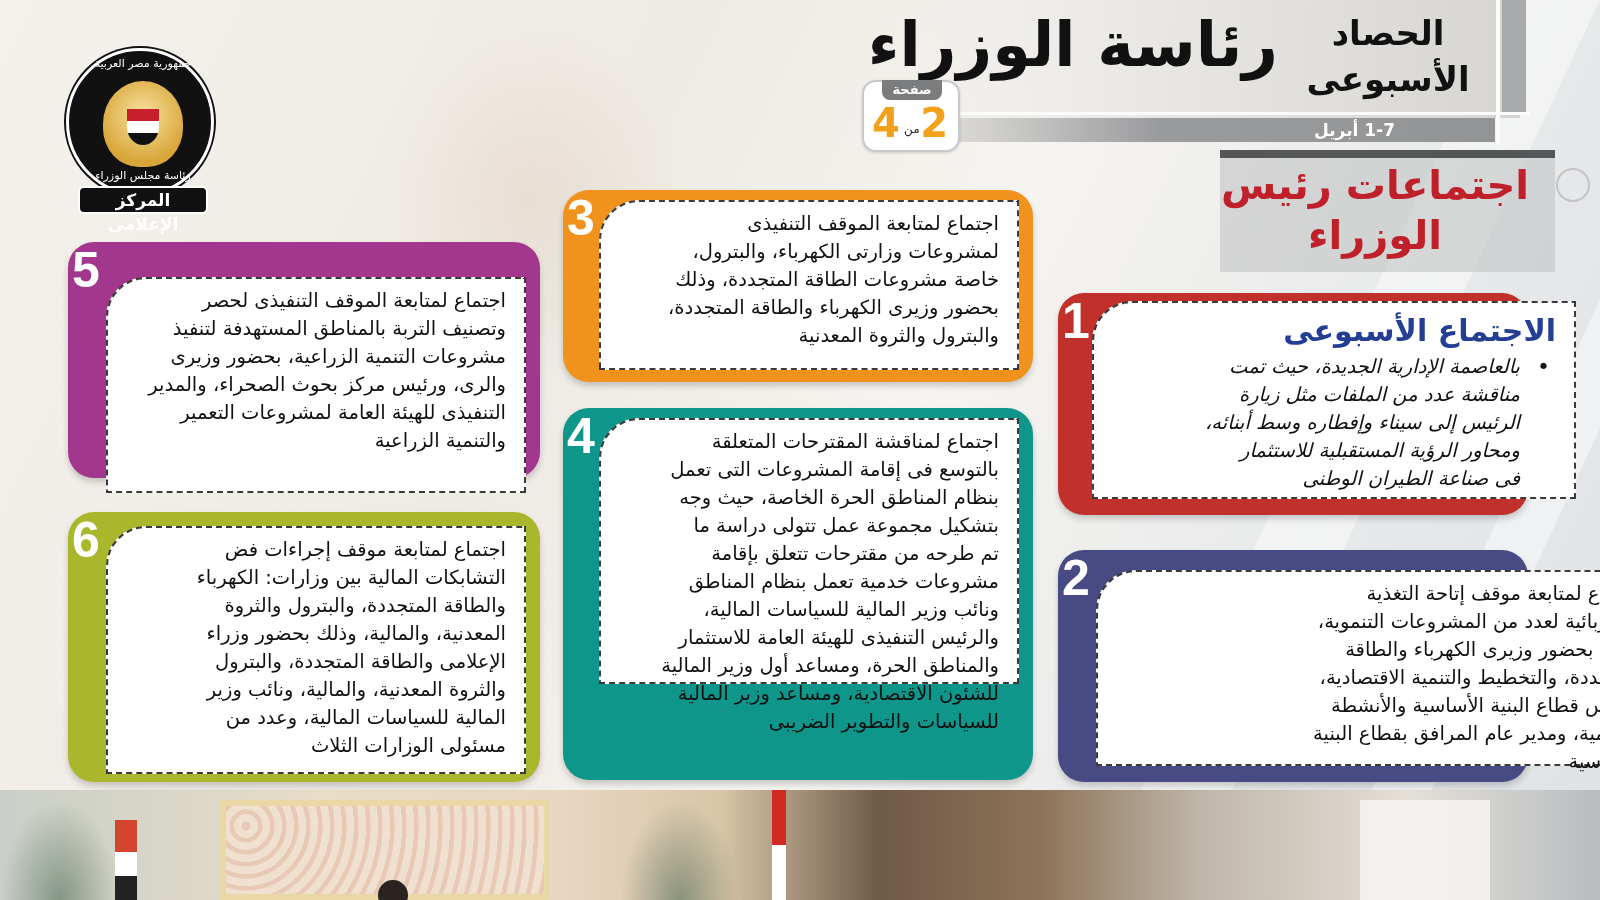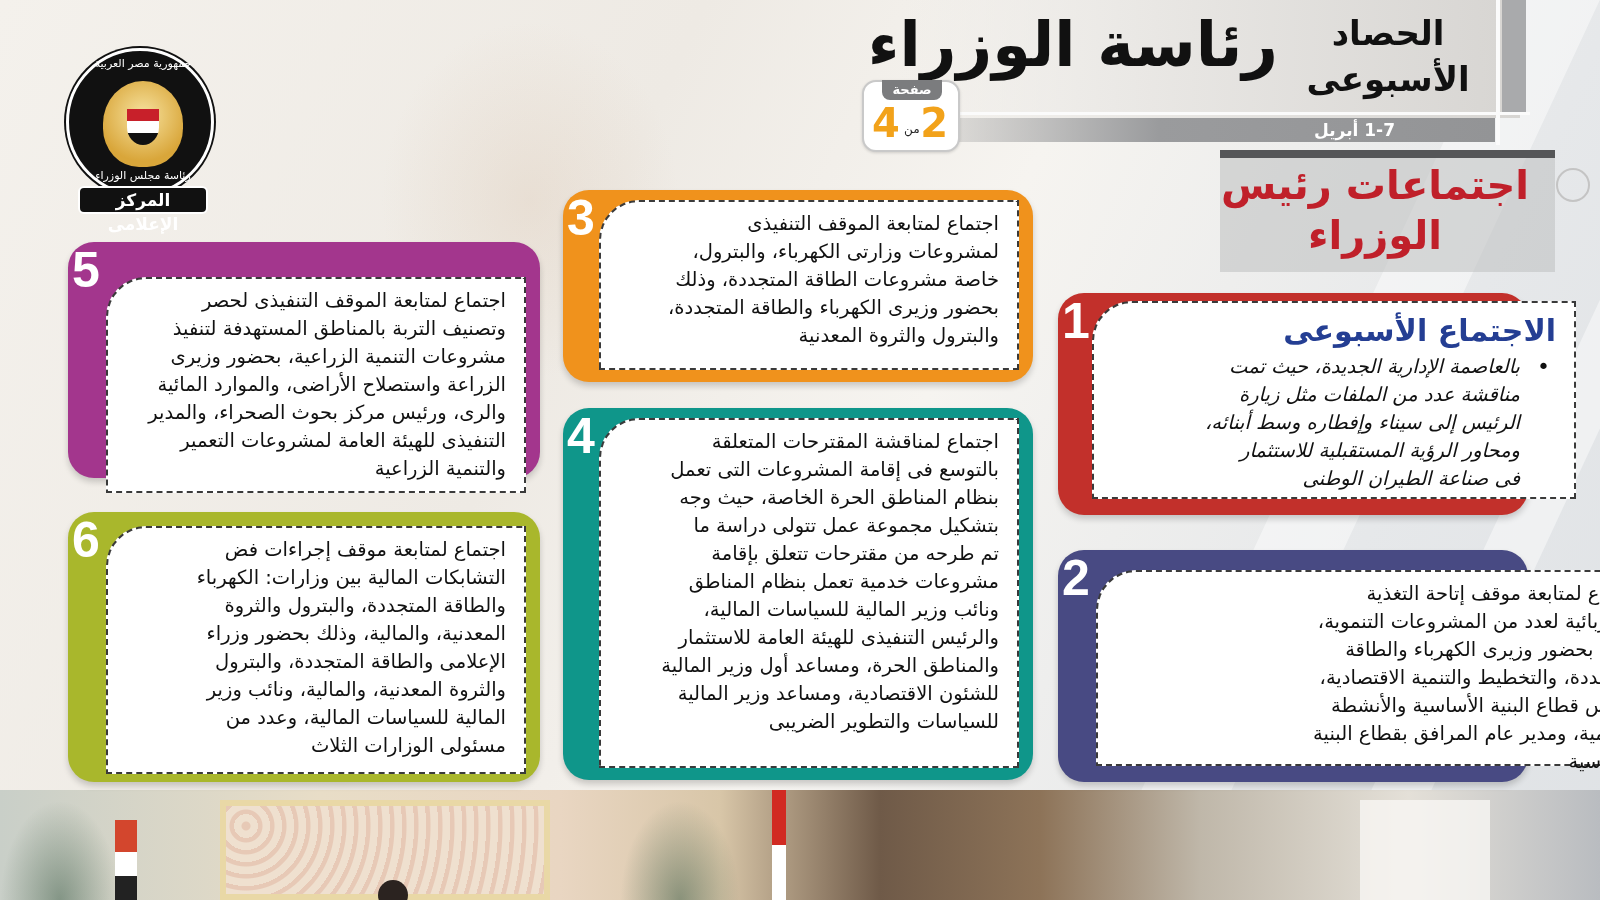--- a/index.html
+++ b/index.html
@@ -114,21 +114,21 @@
   .card1 .inner { left: 34px; top: 8px; width: 484px; height: 198px; border-radius: 40px 0 0 0; }
   .card1 .head { font-size: 30px; font-weight: bold; color: #243e93; line-height: 40px; margin-bottom: 2px; }
   .card1 ul { list-style: none; }
   .card1 li { position: relative; padding-right: 36px; font-style: italic; }
   .card1 li::before { content: "•"; position: absolute; right: 6px; top: 0; font-size: 22px; }
   .card2 { left: 1058px; top: 550px; width: 470px; height: 232px; background: #484a83; }
   .card2 .inner { left: 38px; top: 20px; width: 564px; height: 196px; border-radius: 40px 0 0 0; }
   .card3 { left: 563px; top: 190px; width: 470px; height: 192px; background: #f0921c; }
   .card3 .inner { left: 36px; top: 10px; width: 420px; height: 170px; border-radius: 40px 0 0 0; }
   .card4 { left: 563px; top: 408px; width: 470px; height: 372px; background: #0f968a; }
-  .card4 .inner { left: 36px; top: 10px; width: 420px; height: 350px; border-radius: 40px 0 0 0; }
+  .card4 .inner { left: 36px; top: 10px; width: 420px; height: 266px; border-radius: 40px 0 0 0; }
   .card5 { left: 68px; top: 242px; width: 472px; height: 236px; background: #a3368d; }
   .card5 .inner { left: 38px; top: 12px; width: 420px; height: 216px; border-radius: 40px 0 0 0; margin-top: 23px; }
   .card6 { left: 68px; top: 512px; width: 472px; height: 270px; background: #a9b72c; }
   .card6 .inner { left: 38px; top: 14px; width: 420px; height: 248px; border-radius: 40px 0 0 0; }
 </style>
 </head>
 <body>
 
 <div class="bg-eagle"></div>
 <div class="bg-stripe" style="left:1300px;top:0;width:90px;height:900px;"></div>
@@ -232,21 +232,20 @@
     <p>للسياسات والتطوير الضريبى</p>
   </div>
 </div>
 
 <div class="card card5">
   <div class="num">5</div>
   <div class="inner">
     <p>اجتماع لمتابعة الموقف التنفيذى لحصر</p>
     <p>وتصنيف التربة بالمناطق المستهدفة لتنفيذ</p>
     <p>مشروعات التنمية الزراعية، بحضور وزيرى</p>
-    <p>الزراعة واستصلاح الأراضى، والموارد المائية</p>
     <p>والرى، ورئيس مركز بحوث الصحراء، والمدير</p>
     <p>التنفيذى للهيئة العامة لمشروعات التعمير</p>
     <p>والتنمية الزراعية</p>
   </div>
 </div>
 
 <div class="card card6">
   <div class="num">6</div>
   <div class="inner">
     <p>اجتماع لمتابعة موقف إجراءات فض</p>

